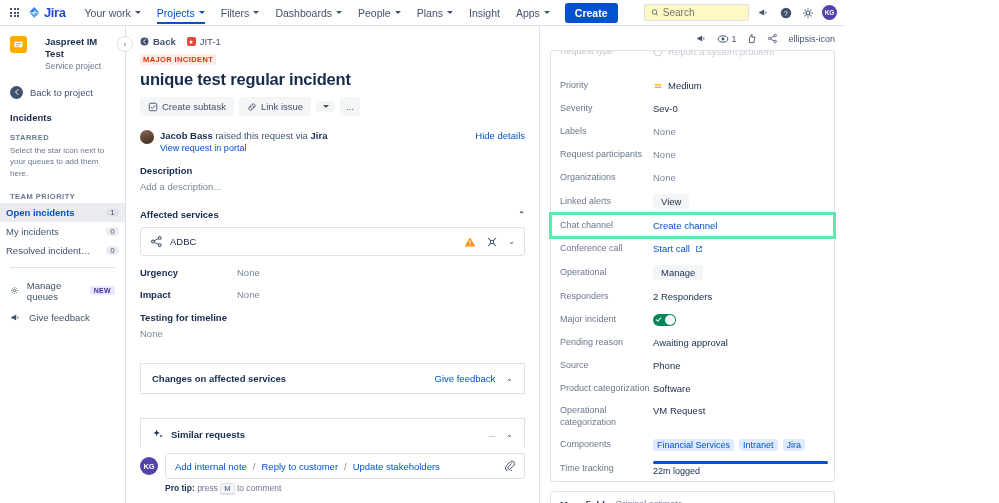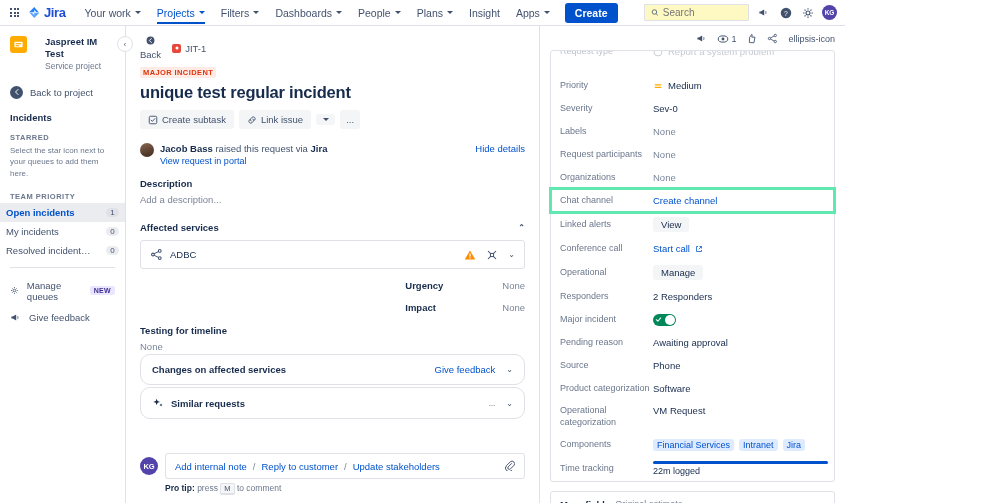--- a/index.html
+++ b/index.html
@@ -112,21 +112,21 @@
   .badge-new {
     margin-left: auto; background: #EAE6FF; color: #403294;
     font-size: 7px; font-weight: bold; padding: 1px 4px; border-radius: 2px; letter-spacing: 0.3px;
   }
 
   
   .main { flex: 1; min-width: 0; display: flex; flex-direction: column; background: #fff; }
   .main-scroll { flex: 1; overflow: hidden; padding: 10px 14px 0 14px; }
 
   .crumbs { display: flex; align-items: center; gap: 11px; font-size: 9.5px; }
-  .crumb-back { display: flex; align-items: center; gap: 4px; color: #42526E; cursor: pointer; font-weight: 400; flex-direction: column; }
+  .crumb-back { display: flex; align-items: center; gap: 4px; color: #42526E; cursor: pointer; font-weight: 700; }
   .crumb-key { display: flex; align-items: center; gap: 4px; color: #42526E; cursor: pointer; }
   .bug-icon { width: 9px; height: 9px; background: #E5493A; border-radius: 2px; display:flex; align-items:center; justify-content:center; }
 
   .mi-badge {
     display: inline-block; margin-top: 7px;
     color: #DE350B; font-size: 7.5px; font-weight: bold;
     letter-spacing: 0.4px; background: #FFEBE6; padding: 1px 3px; border-radius: 2px;
   }
   .issue-title { font-size: 16.5px; font-weight: bold; color: #172B4D; margin-top: 5px; letter-spacing: -0.2px; }
 
@@ -161,27 +161,27 @@
 
   .svc-card {
     border: 1px solid #DFE1E6; border-radius: 3px;
     padding: 7px 9px; margin-top: 7px;
     display: flex; align-items: center; gap: 7px;
     background: #fff;
   }
   .svc-name { font-size: 9.5px; color: #172B4D; font-weight: 500; }
   .svc-right { margin-left: auto; display: flex; align-items: center; gap: 10px; }
 
-  .kv-row { display: flex; align-items: center; margin-top: 11px; justify-content: flex-end; }
+  .kv-row { display: flex; align-items: center; margin-top: 11px; }
   .kv-key { width: 97px; font-size: 9.5px; font-weight: bold; color: #172B4D; }
   .kv-val { font-size: 9.5px; color: #7A869A; }
 
   .panel-card {
-    border: 1px solid #DFE1E6; border-radius: 10px;
-    background: #fff; margin-top: 2px;
+    border: 1px solid #DFE1E6; border-radius: 0;
+    background: #fff; margin-top: 24px;
     display: flex; align-items: center;
     padding: 9px 11px; gap: 7px;
   }
   .panel-title { font-size: 9.5px; font-weight: bold; color: #172B4D; }
   .panel-right { margin-left: auto; display: flex; align-items: center; gap: 11px; }
   .panel-link { font-size: 9.5px; color: #0052CC; cursor: pointer; font-weight: 500; }
 
   
   .comment-bar { padding: 6px 14px 8px 14px; background: #fff; }
   .comment-row { display: flex; align-items: center; gap: 7px; }
@@ -667,30 +667,30 @@
           <div class="drow">
             <div class="dkey">Request participants</div>
             <div class="dval muted">None</div>
           </div>
 
           <div class="drow">
             <div class="dkey">Organizations</div>
             <div class="dval muted">None</div>
           </div>
 
+          <div class="drow">
+            <div class="dkey">Linked alerts</div>
+            <div class="dval">
+              <span class="pill-btn">View</span>
+            </div>
+          </div>
+
           <div class="drow hl-row">
             <div class="dkey">Chat channel</div>
             <div class="dval link">Create channel</div>
-          </div>
-
-          <div class="drow">
-            <div class="dkey">Linked alerts</div>
-            <div class="dval">
-              <span class="pill-btn">View</span>
-            </div>
           </div>
 
           <div class="drow">
             <div class="dkey">Conference call</div>
             <div class="dval link">
               <span>Start call</span>
               <svg width="8" height="8" viewBox="0 0 16 16">
                   <path d="M6 3H3v10h10V10" stroke="#0052CC" stroke-width="1.5" fill="none"></path>
                   <path d="M9 3h4v4" stroke="#0052CC" stroke-width="1.5" fill="none"></path>
                   <line x1="13" y1="3" x2="7.5" y2="8.5" stroke="#0052CC" stroke-width="1.5"></line>

